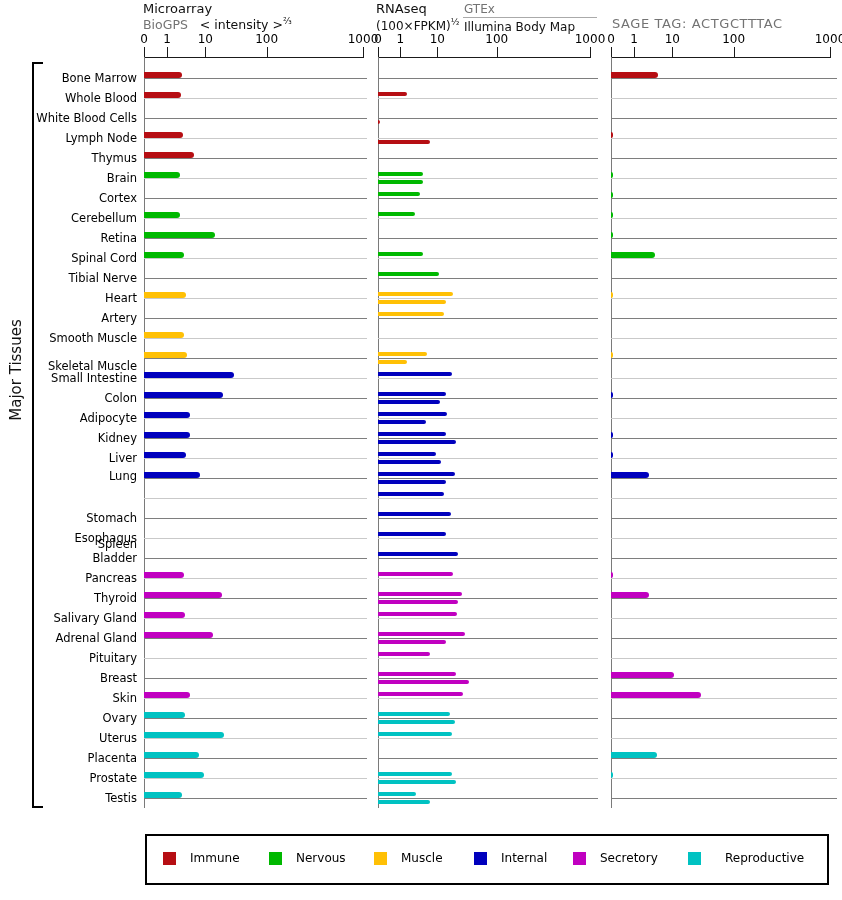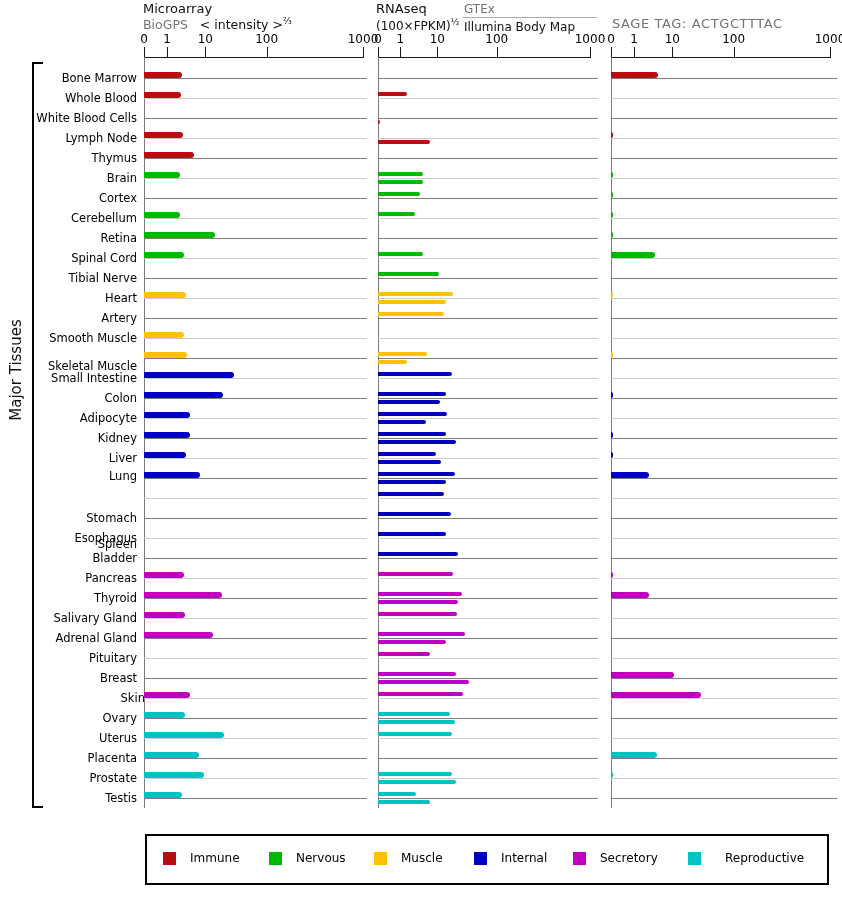--- a/index.html
+++ b/index.html
@@ -84,21 +84,21 @@
       <div class="tissue-label" style="top: 491px; margin-top: 46px;">Spleen</div>
       <div class="tissue-label" style="top: 511px;">Stomach</div>
       <div class="tissue-label" style="top: 531px;">Esophagus</div>
       <div class="tissue-label" style="top: 551px;">Bladder</div>
       <div class="tissue-label" style="top: 571px;">Pancreas</div>
       <div class="tissue-label" style="top: 591px;">Thyroid</div>
       <div class="tissue-label" style="top: 611px;">Salivary Gland</div>
       <div class="tissue-label" style="top: 631px;">Adrenal Gland</div>
       <div class="tissue-label" style="top: 651px;">Pituitary</div>
       <div class="tissue-label" style="top: 671px;">Breast</div>
-      <div class="tissue-label" style="top: 691px; padding-left: 8px;">Skin</div>
+      <div class="tissue-label" style="top: 691px;">Skin</div>
       <div class="tissue-label" style="top: 711px;">Ovary</div>
       <div class="tissue-label" style="top: 731px;">Uterus</div>
       <div class="tissue-label" style="top: 751px;">Placenta</div>
       <div class="tissue-label" style="top: 771px;">Prostate</div>
       <div class="tissue-label" style="top: 791px;">Testis</div>
     </div>
   <div id="panels">
       <div class="panel" style="left: 144px; width: 223px;">
         <div class="axis-line" style="width: 220px;"></div>
         <div class="vline" style="height: 751px;"></div>

